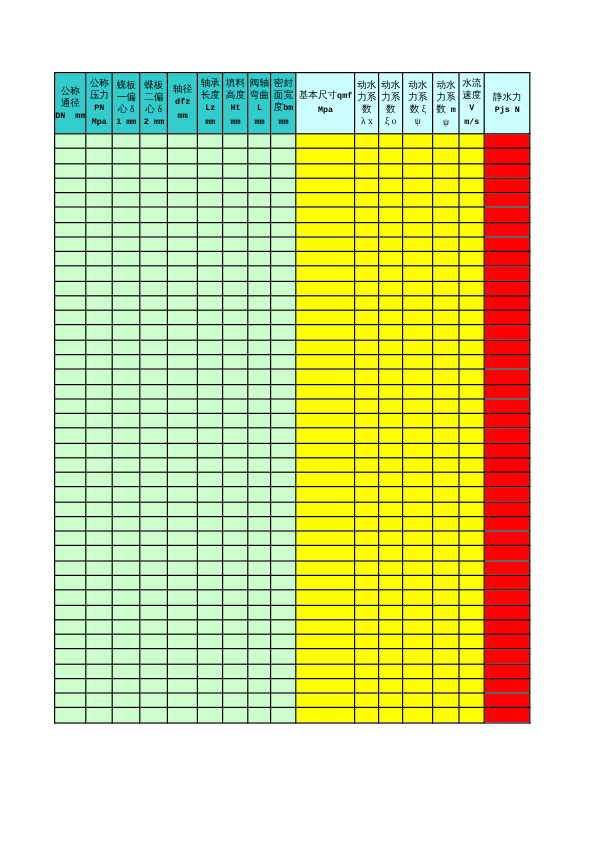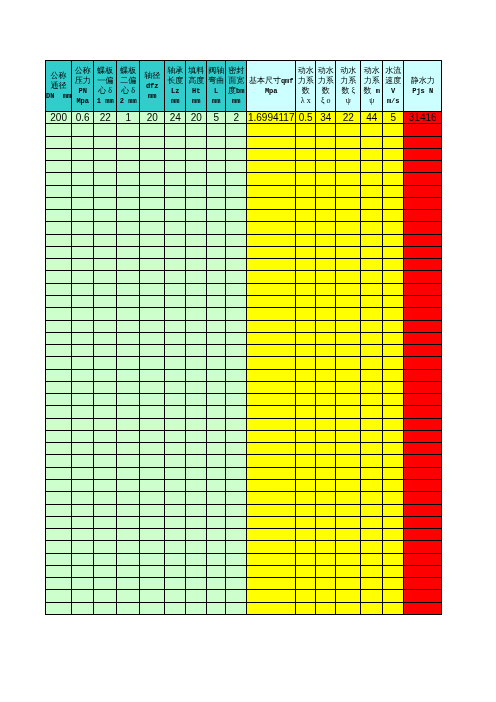--- a/index.html
+++ b/index.html
@@ -112,38 +112,20 @@
             <div class="hline"><span class="cjk">速度</span></div>
             <div class="hline"><span class="lat">V</span></div>
             <div class="hline"><span class="lat">m/s</span></div>
           </td>
           <td class="colhdr" style="background: rgb(204, 255, 255); width: 38px;">
             <div class="hline"><span class="cjk">静水力</span></div>
             <div class="hline"><span class="lat">Pjs&nbsp;N</span></div>
           </td>
         </tr>
         <tr>
-          <td class="datacell" style="background: rgb(204, 255, 204);">200</td>
-          <td class="datacell" style="background: rgb(204, 255, 204);">0.6</td>
-          <td class="datacell" style="background: rgb(204, 255, 204);">22</td>
-          <td class="datacell" style="background: rgb(204, 255, 204);">1</td>
-          <td class="datacell" style="background: rgb(204, 255, 204);">20</td>
-          <td class="datacell" style="background: rgb(204, 255, 204);">24</td>
-          <td class="datacell" style="background: rgb(204, 255, 204);">20</td>
-          <td class="datacell" style="background: rgb(204, 255, 204);">5</td>
-          <td class="datacell" style="background: rgb(204, 255, 204);">2</td>
-          <td class="datacell" style="background: rgb(255, 255, 0);">1.6994117</td>
-          <td class="datacell" style="background: rgb(255, 255, 0);">0.5</td>
-          <td class="datacell" style="background: rgb(255, 255, 0);">34</td>
-          <td class="datacell" style="background: rgb(255, 255, 0);">22</td>
-          <td class="datacell" style="background: rgb(255, 255, 0);">44</td>
-          <td class="datacell" style="background: rgb(255, 255, 0);">5</td>
-          <td class="datacell" style="background: rgb(255, 0, 0);">31416</td>
-        </tr>
-        <tr>
           <td class="datacell" style="background: rgb(204, 255, 204);"></td>
           <td class="datacell" style="background: rgb(204, 255, 204);"></td>
           <td class="datacell" style="background: rgb(204, 255, 204);"></td>
           <td class="datacell" style="background: rgb(204, 255, 204);"></td>
           <td class="datacell" style="background: rgb(204, 255, 204);"></td>
           <td class="datacell" style="background: rgb(204, 255, 204);"></td>
           <td class="datacell" style="background: rgb(204, 255, 204);"></td>
           <td class="datacell" style="background: rgb(204, 255, 204);"></td>
           <td class="datacell" style="background: rgb(204, 255, 204);"></td>
           <td class="datacell" style="background: rgb(255, 255, 0);"></td>

